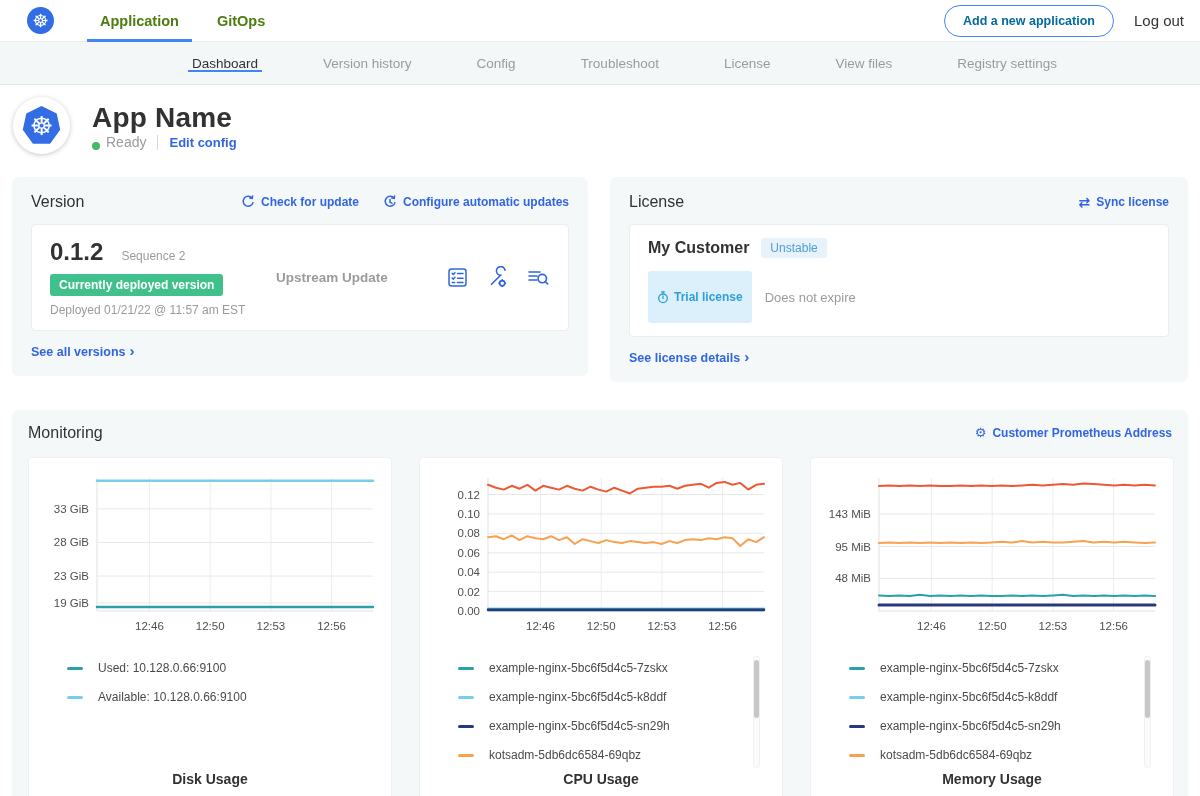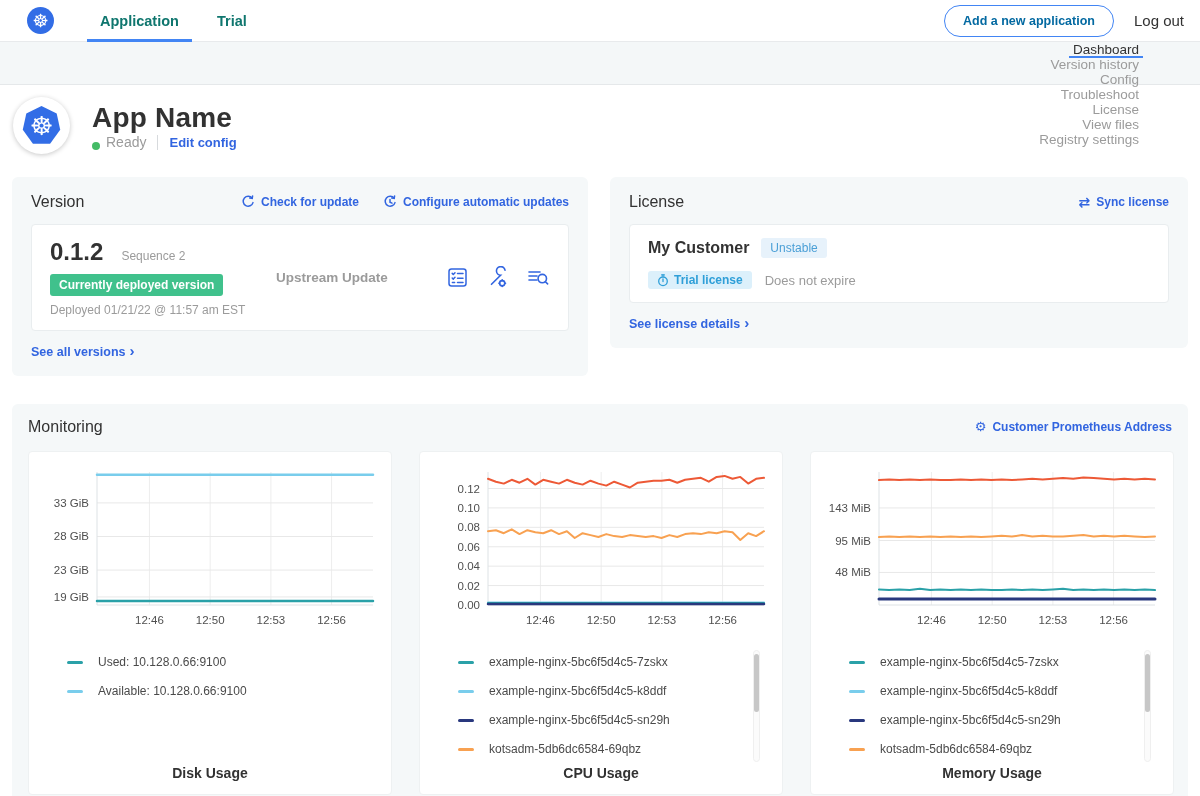--- a/index.html
+++ b/index.html
@@ -10,30 +10,30 @@
     color:#323232;
   }
   
   .topnav { height:42px; display:flex; align-items:center; padding:0 16px 0 27px;
             border-bottom:1px solid #e8eaec; background:#fff; }
   .k8s-circle { width:27px; height:27px; border-radius:50%; background:#326de6;
                 display:flex; align-items:center; justify-content:center; flex:0 0 auto; }
   .k8s-circle .wheel { color:#fff; font-size:18px; line-height:1; }
   .topnav-tabs { display:flex; height:100%; margin-left:33px; }
   .topnav-tab { position:relative; display:flex; align-items:center; height:100%;
-                padding:0 13px; font-size:14.5px; font-weight:bold; color:#0f766e; cursor:pointer; margin-right:12px;}
+                padding:0 13px; font-size:14.5px; font-weight:bold; color:#4d7c0f; cursor:pointer; margin-right:12px;}
   .topnav-tab.active::after { content:""; position:absolute; left:0; right:0; bottom:-1px; height:3px; background:#4285f4; }
   .topnav-spacer { flex:1; }
   .add-app-btn { border:1px solid #4285f4; background:#fff; color:#0369a1; font-weight:bold;
                  font-size:12.5px; border-radius:16px; padding:8px 18px; cursor:pointer;
                  font-family:inherit; }
   .logout { margin-left:20px; font-size:15px; color:#323232; cursor:pointer; }
   
   .subnav { height:43px; background:#f4f7f8; border-bottom:1px solid #e5e8ea;
-            display:flex; align-items:flex-end; padding-left:188px;flex-direction:column; }
+            display:flex; align-items:center; padding-left:188px; }
   .subnav-tab { display:flex; align-items:center; position:relative; padding:0 4px;
                 margin-right:57px; font-size:13.5px; color:#9b9b9b; cursor:pointer; }
   .subnav-tab.active { color:#323232; }
   .subnav-tab.active::after { content:""; position:absolute; left:0; right:0; bottom:-1px; height:2px; background:#4285f4; }
   
   .app-header { display:flex; align-items:center; padding:12px 0 15px 13px; background:#fff; }
   .app-logo { width:57px; height:57px; border-radius:50%; background:#fff;
               box-shadow:0 1px 5px rgba(0,0,0,.22); display:flex; align-items:center; justify-content:center; }
   .heptagon { width:39px; height:39px; background:#326de6; display:flex; align-items:center; justify-content:center;
               clip-path:polygon(50% 0%,89% 19%,98% 61%,72% 97%,28% 97%,2% 61%,11% 19%); }
@@ -68,21 +68,21 @@
   .ver-icons { display:flex; align-items:center; gap:17px; }
   .ver-icons svg { cursor:pointer; }
   .see-link { display:inline-flex; align-items:center; margin-top:13px; font-size:12.5px; gap:4px; }
   .chev { font-size:15px; font-weight:bold; line-height:1; position:relative; top:-1px; }
   
   .lic-row1 { display:flex; align-items:center; gap:12px; }
   .lic-customer { font-size:16px; font-weight:bold; color:#323232; }
   .chan-badge { background:#e7f2fb; color:#4a9fd6; font-size:12px; padding:3px 9px; border-radius:3px; }
   .lic-row2 { display:flex; align-items:center; margin-top:13px; }
   .trial-badge { display:inline-flex; align-items:center; gap:5px; background:#dcf0fb; color:#2f9fd8;
-                 font-size:12px; font-weight:bold; padding:2px 9px; border-radius:3px; }
+                 font-size:12px; font-weight:bold; padding:19px 9px; border-radius:3px; }
   .expiry { margin-left:13px; font-size:13px; color:#9b9b9b; }
   
   .monitoring-panel { margin:28px 12px 0; background:#f5f8f9; border-radius:6px; padding:14px 16px 17px; }
   .charts { display:flex; gap:27px; margin-top:15px; }
   .chart-card { background:#fff; border:1px solid #eef1f2; border-radius:4px; width:364px; height:344px;
                 padding:12px 8px 0; position:relative; }
   .legend { margin:12px 0 0 30px; position:relative; }
   .legend-row { display:flex; align-items:center; height:29px; }
   .legend-dash { width:16px; height:3px; border-radius:2px; margin-right:15px; flex:0 0 auto; }
   .legend-label { font-size:12px; color:#4a4a4a; white-space:nowrap; }
@@ -95,21 +95,21 @@
 </style>
 </head>
 <body>
 
 <div class="topnav">
   <div class="k8s-circle">
     <span class="wheel">☸</span>
   </div>
   <div class="topnav-tabs">
       <div class="topnav-tab active">Application</div>
-      <div class="topnav-tab">Trial</div>
+      <div class="topnav-tab">GitOps</div>
     </div>
   <div class="topnav-spacer"></div>
   <button class="add-app-btn">Add a new application</button>
   <span class="logout">Log out</span>
 </div>
 
 <div class="subnav">
     <div class="subnav-tab active">Dashboard</div>
     <div class="subnav-tab">Version history</div>
     <div class="subnav-tab">Config</div>

